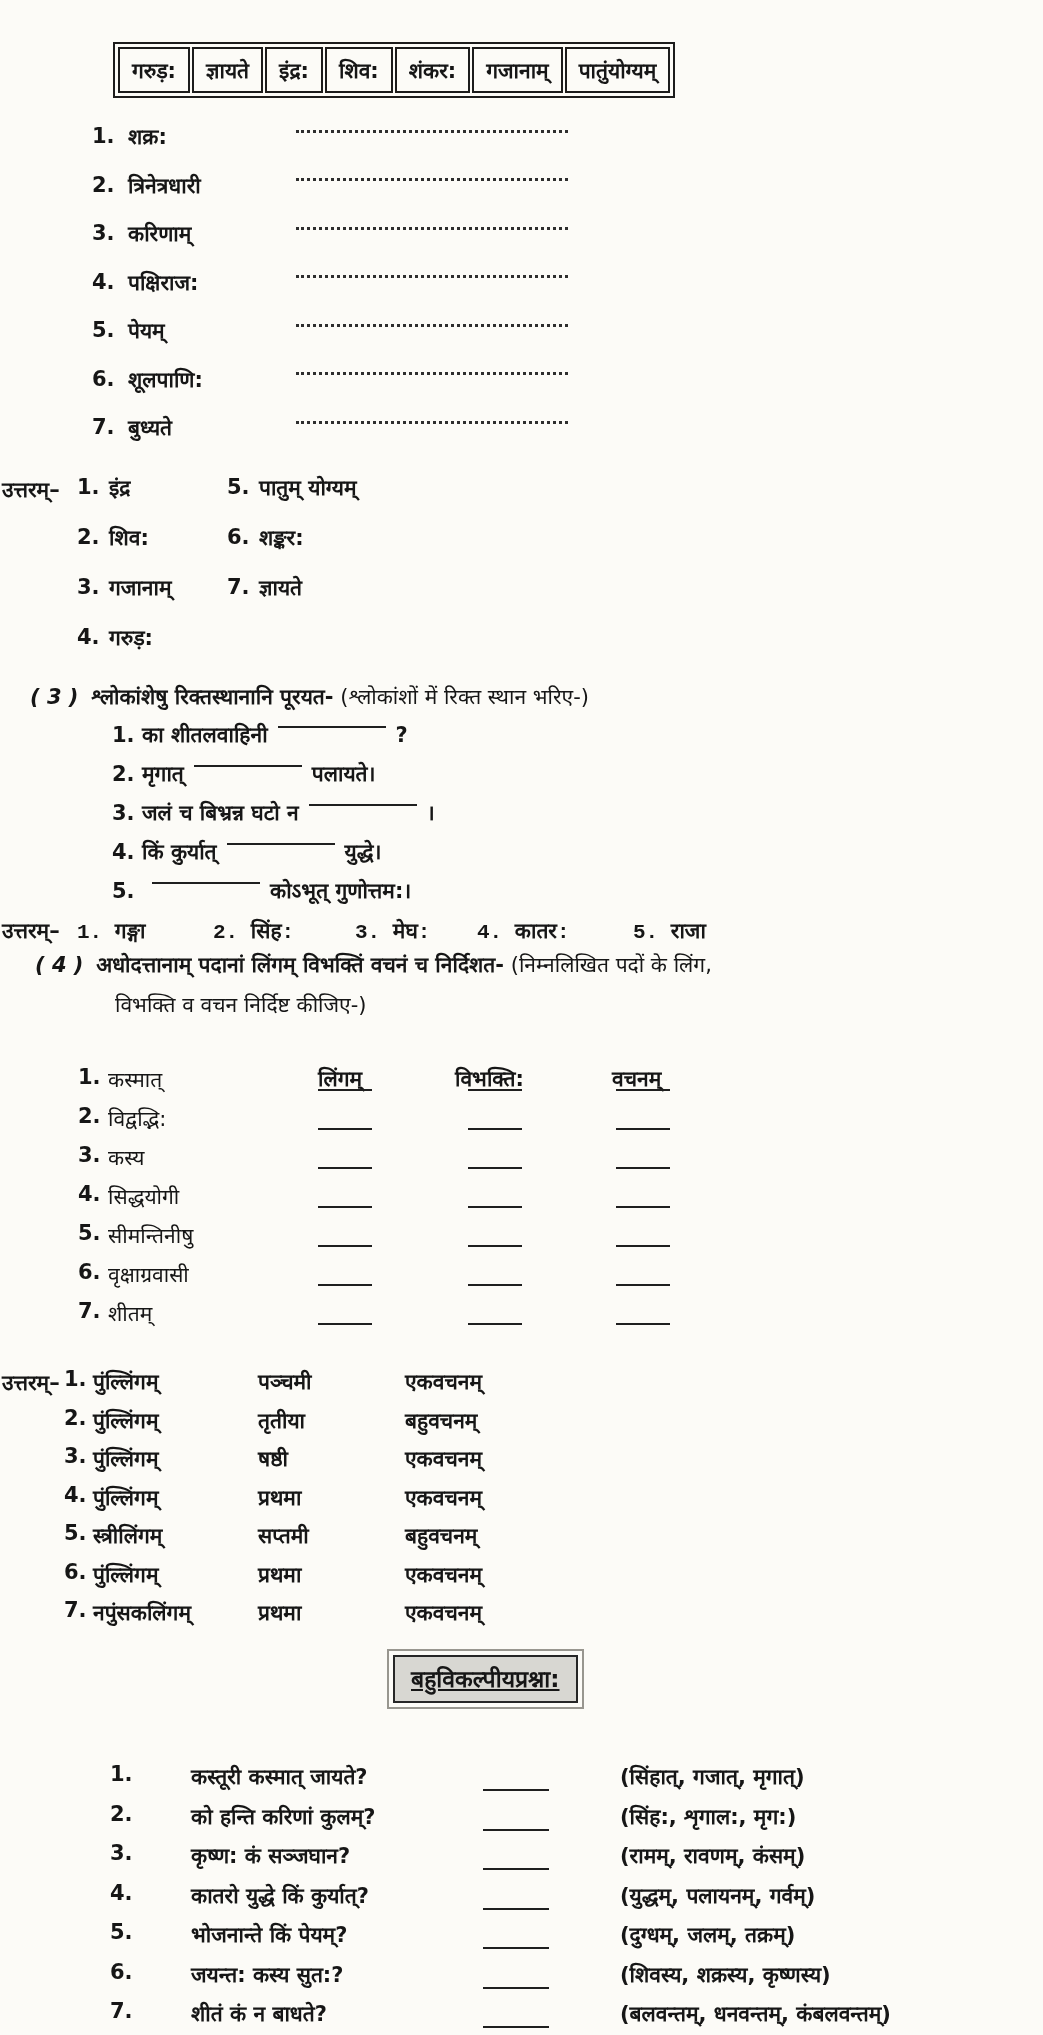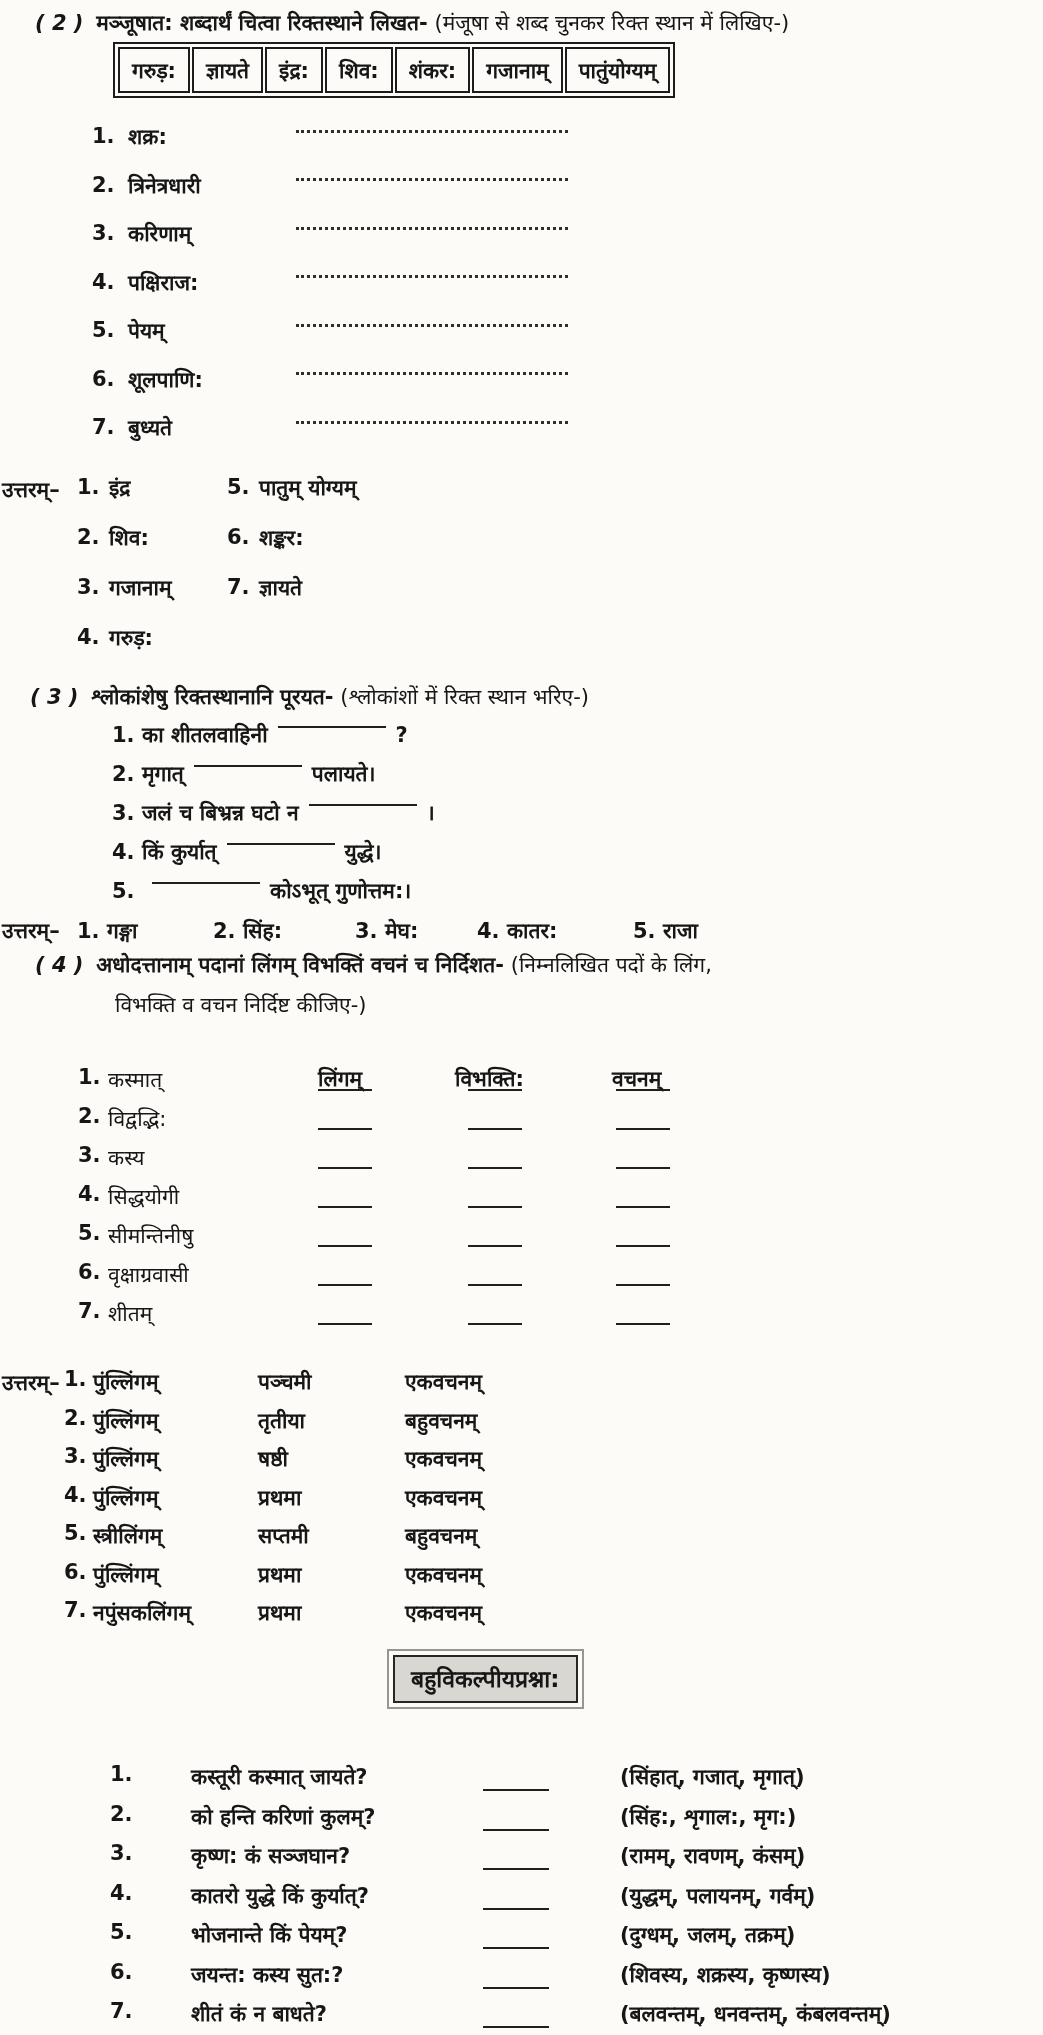--- a/index.html
+++ b/index.html
@@ -82,25 +82,20 @@
   .q-row .num{position:absolute;left:110px;top:4px;font-weight:bold;}
   .q-row .qt{position:absolute;left:143px;top:4px;font-weight:bold;white-space:nowrap;margin-left:48px;}
   .q-row .qbl{position:absolute;left:483px;top:31px;width:66px;border-bottom:2.5px solid #1f1f1f;}
   .q-row .opts{position:absolute;left:620px;top:4px;font-weight:bold;white-space:nowrap;}
 </style>
 </head>
 <body>
 
 <div class="page">
 
-  <div class="abs sec-head" style="left:35px;top:8px;">
-    <span class="pn">( 2 )</span>
-    <span class="sa">मञ्जूषात: शब्दार्थं चित्वा रिक्तस्थाने लिखत-</span>
-    <span class="hi">(मंजूषा से शब्द चुनकर रिक्त स्थान में लिखिए-)</span>
-  </div>
 
   <div class="abs" style="left:113px;top:42px;">
     <div class="manjusha">
         <span class="cell">गरुड़:</span>
         <span class="cell">ज्ञायते</span>
         <span class="cell">इंद्र:</span>
         <span class="cell">शिव:</span>
         <span class="cell">शंकर:</span>
         <span class="cell">गजानाम्</span>
         <span class="cell">पातुंयोग्यम्</span>
@@ -191,21 +186,21 @@
     </div>
       <div class="s3-row">
       <span class="num">4.</span><span class="pre">किं कुर्यात्</span><span class="blank"></span><span class="post">युद्धे।</span>
     </div>
       <div class="s3-row">
       <span class="num">5.</span><span class="pre"></span><span class="blank"></span><span class="post">कोऽभूत् गुणोत्तम:।</span>
     </div>
     </div>
 
   <div class="abs ans-label" style="left:2px;top:916px;">उत्तरम्–</div>
-  <div class="abs s3a-wrap" style="left:0;top:916px;width:1043px;">
+  <div class="abs s3a-wrap" style="left:0;top:916px;width:1043px;font-family:Liberation Mono, monospace;">
       <span class="s3a-item">
       <span>1.</span>
       <span>गङ्गा</span>
     </span>
       <span class="s3a-item">
       <span>2.</span>
       <span>सिंह:</span>
     </span>
       <span class="s3a-item">
       <span>3.</span>
@@ -325,21 +320,21 @@
       <span class="vach">एकवचनम्</span>
     </div>
       <div class="s4a-row">
       <span class="num">7.</span>
       <span class="ling">नपुंसकलिंगम्</span>
       <span class="vibh">प्रथमा</span>
       <span class="vach">एकवचनम्</span>
     </div>
     </div>
 
-  <div class="abs" style="left:393px;top:1655px;">
+  <div class="abs" style="left:393px;top:1655px;text-decoration:underline;">
     <div class="mcq-box">बहुविकल्पीयप्रश्ना:</div>
   </div>
 
 
   <div class="abs" style="left:0;top:1758px;width:1043px;">
       <div class="q-row">
       <span class="num">1.</span>
       <span class="qt">कस्तूरी कस्मात् जायते?</span>
       <span class="qbl"></span>
       <span class="opts">(सिंहात्, गजात्, मृगात्)</span>

